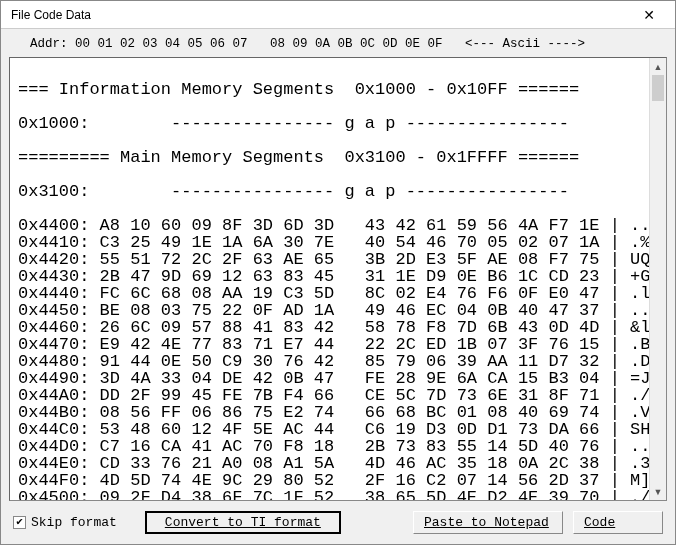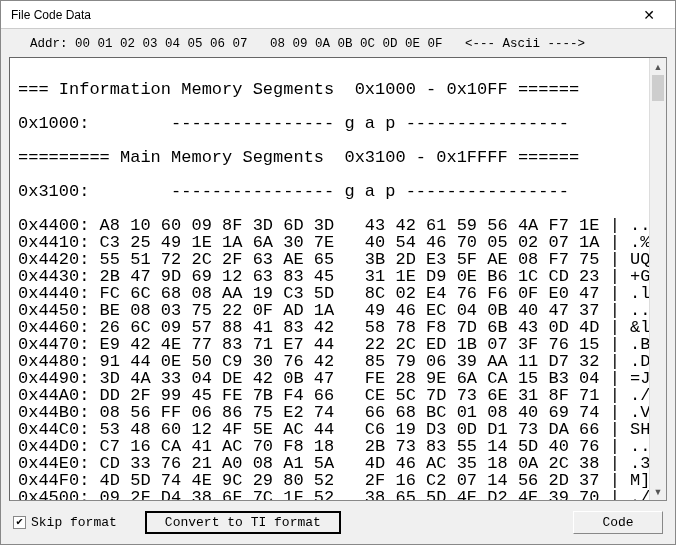--- a/index.html
+++ b/index.html
@@ -110,21 +110,22 @@
   }
   .btn {
     font-family: "Courier New", monospace;
     font-size: 13px;
     padding: 3px 10px;
     background: #f0f0f0;
     border: 1px solid #888;
     border-top-color: #fff;
     border-left-color: #fff;
     min-width: 90px;
-    text-align: center;
+    text-align: left;
+    text-decoration: underline;
   }
   .btn.primary {
     border: 2px solid #000;
     padding: 2px 18px;
   }
   .spacer { flex: 1; }
 </style>
 </head>
 <body>
 
@@ -180,16 +181,17 @@
     </div>
   </div>
 
   <div class="bottom-bar">
     <label class="checkbox-wrap">
       <span class="checkbox">✔</span>
       <span>Skip format</span>
     </label>
     <button class="btn primary">Convert to TI format</button>
     <span class="spacer"></span>
+    <button class="btn" style="min-width:150px">Paste to Notepad</button>
     <button class="btn" style="min-width:90px">Code</button>
   </div>
 
 </div>
 
 </body></html>

